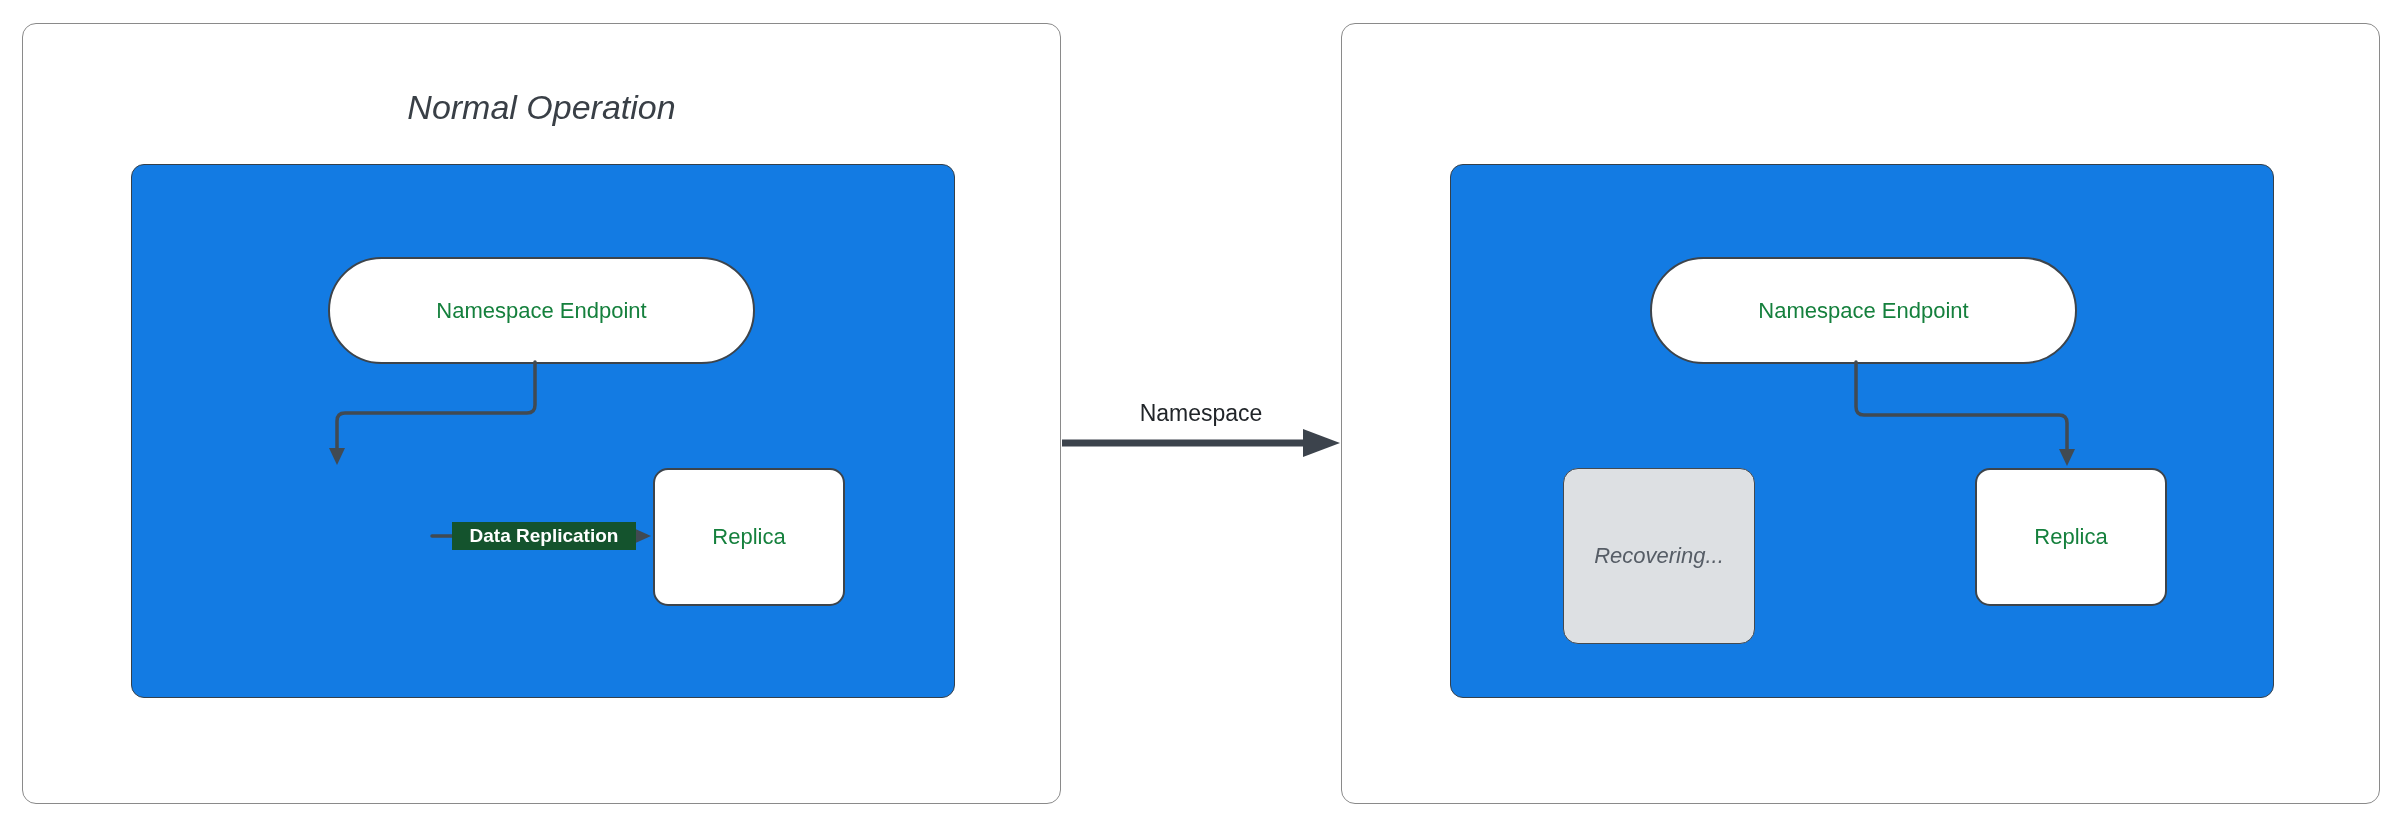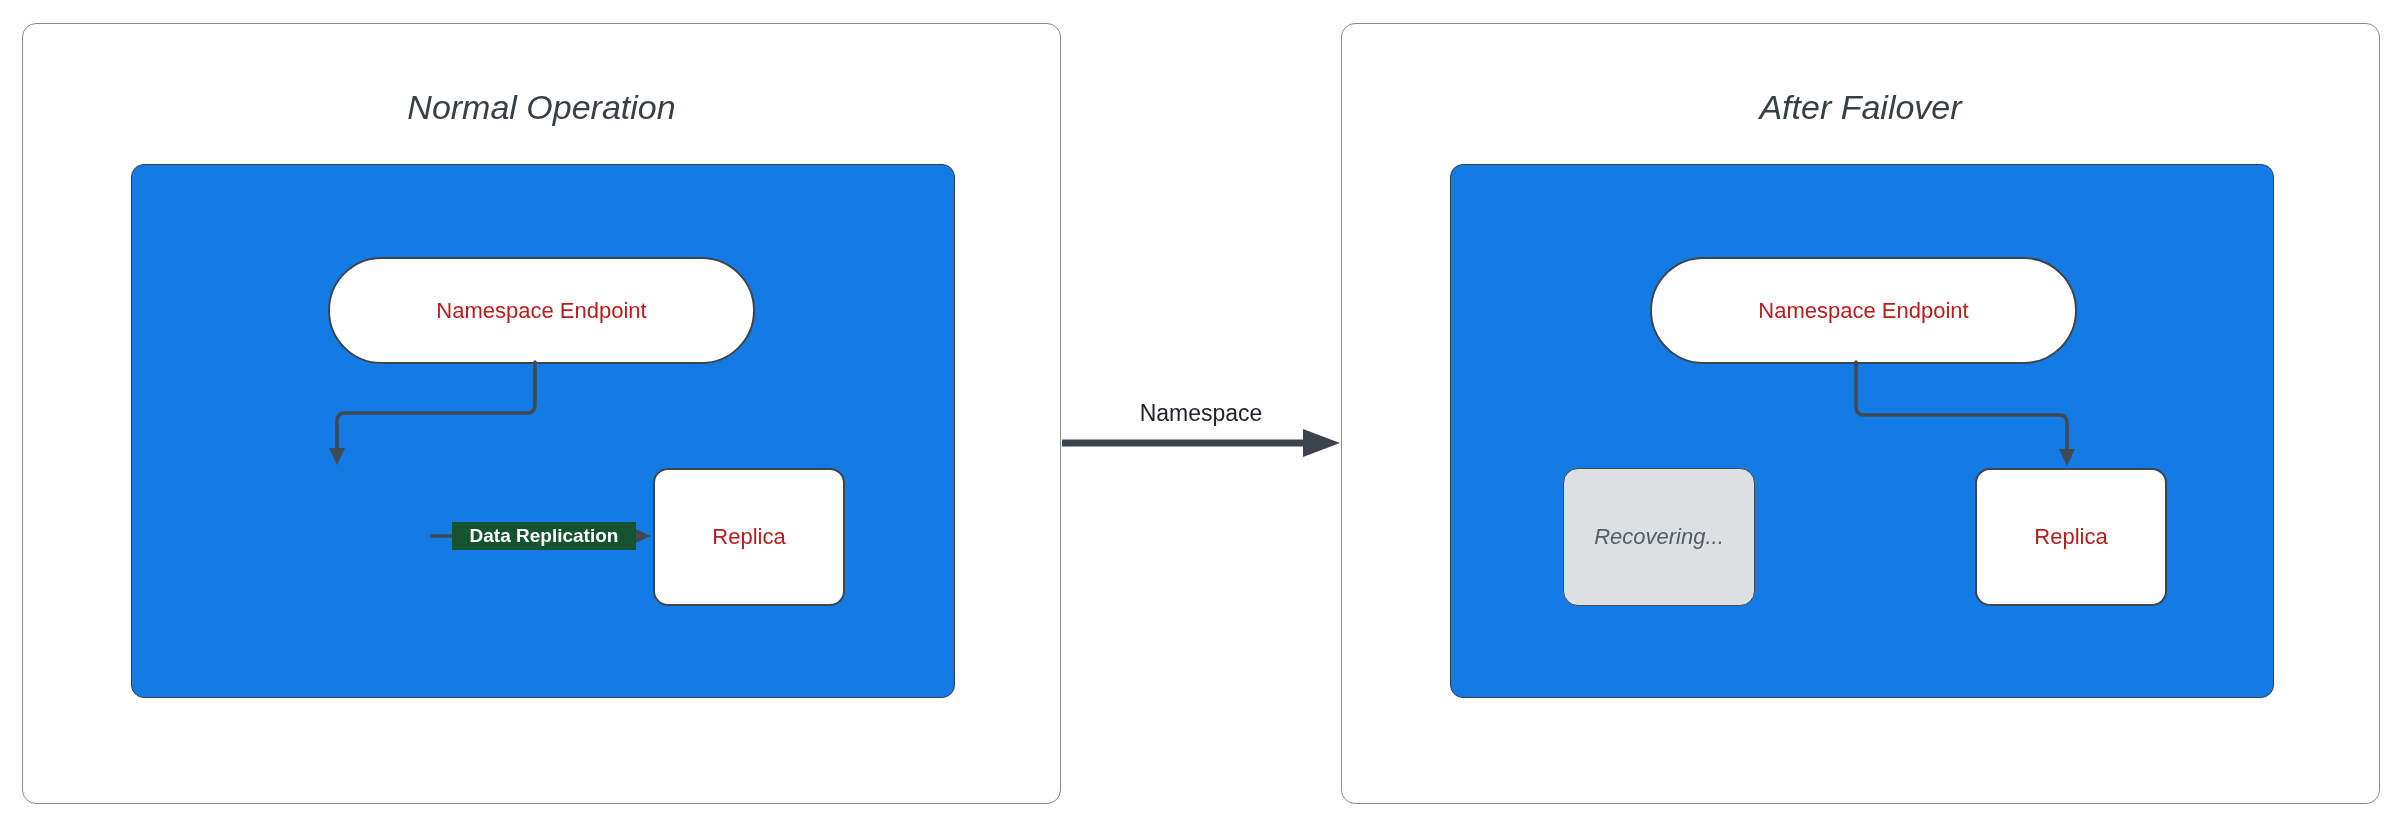--- a/index.html
+++ b/index.html
@@ -53,21 +53,21 @@
   .node {
     position: absolute;
     background: #ffffff;
     border: 2px solid #3d444b;
     box-sizing: border-box;
     display: flex;
     align-items: center;
     justify-content: center;
     text-align: center;
     font-size: 22px;
-    color: #b91c1c;
+    color: #15803d;
     line-height: 1.25;
   }
   .node-pill {
     left: 196px;
     top: 92px;
     width: 427px;
     height: 107px;
     border-radius: 54px;
     border-width: 2.5px;
   }
@@ -76,21 +76,21 @@
     top: 302px;
     width: 192px;
     height: 139px;
     border-radius: 15px;
   }
   #node-primary { left: 111px; }
   #node-replica-left { left: 521px; top: 303px; height: 138px; }
   #node-recovering {
     left: 112px;
     top: 303px;
-    height: 138px;
+    height: 176px;
     background: #dde0e3;
     border: 1.5px solid #434a51;
     font-style: italic;
     color: #565d66;
   }
   #node-replica-right { left: 524px; top: 303px; height: 138px; }
   .node-label { width: 160px; }
   #connector-layer {
     position: absolute;
     left: 0;
@@ -137,21 +137,20 @@
       <div class="node node-pill">
         <span class="pill-label">Namespace Endpoint</span>
       </div>
       <div class="node node-rect" id="node-replica-left">
         <span class="node-label">Replica</span>
       </div>
     </div>
   </div>
 
   <div class="panel" id="panel-failover">
-    <div class="panel-title">After Failover</div>
     <div class="cluster">
       <div class="node node-pill">
         <span class="pill-label">Namespace Endpoint</span>
       </div>
       <div class="node node-rect" id="node-recovering">
         <span class="node-label">Recovering...</span>
       </div>
       <div class="node node-rect" id="node-replica-right">
         <span class="node-label">Replica</span>
       </div>

